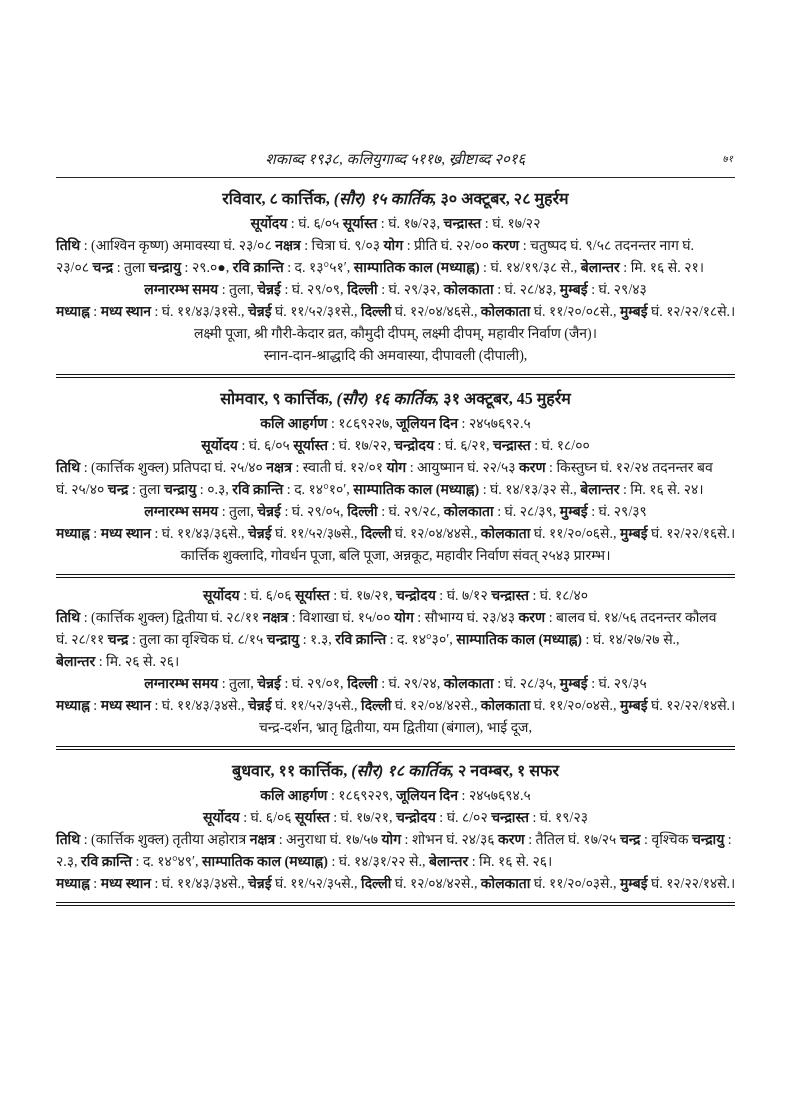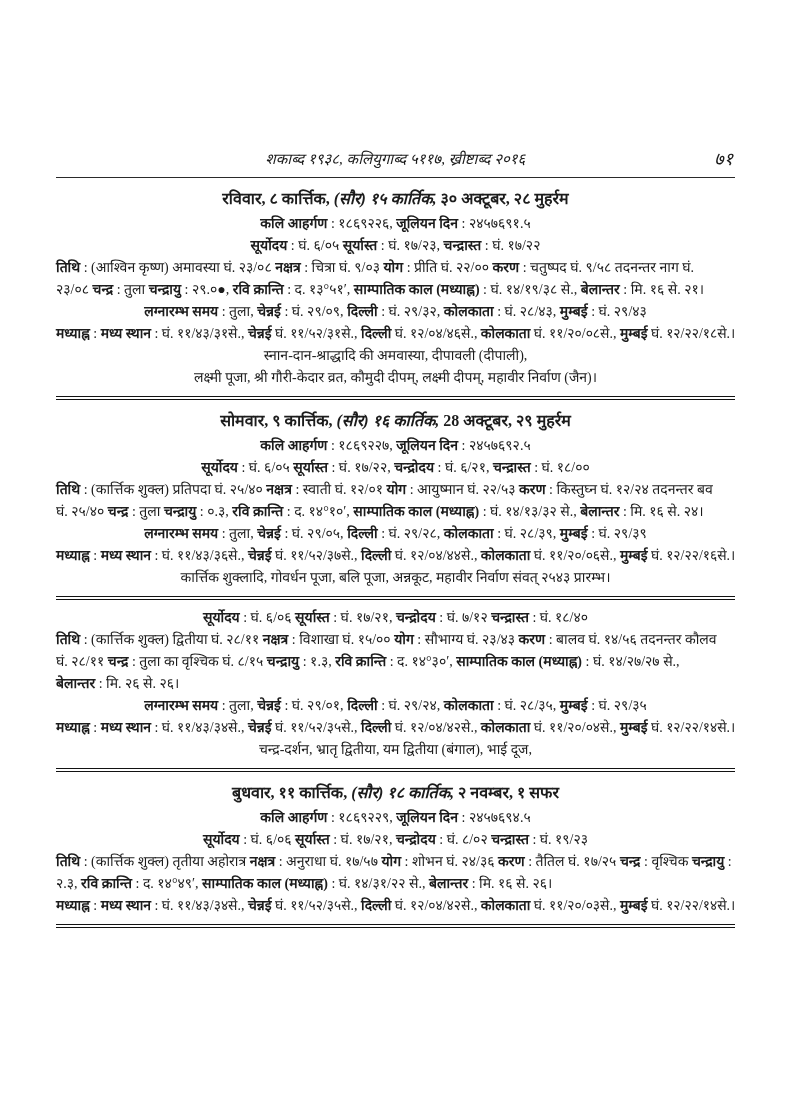--- a/index.html
+++ b/index.html
@@ -4,21 +4,21 @@
 <style>
   html,body{margin:0;padding:0;background:#ffffff;}
   .page{
     width:791px;height:1119px;background:#ffffff;color:#1c1c1c;
     font-family:"Liberation Serif","DejaVu Serif",serif;
     overflow:hidden;position:relative;margin:16px auto;
   }
   .inner{padding:130px 56px 0 56px;}
   .header{position:relative;height:26px;line-height:26px;}
   .era{text-align:center;font-style:italic;font-size:15px;}
-  .pageno{position:absolute;right:2px;top:0;font-style:italic;font-size:18px;}
+  .pageno{position:absolute;right:2px;top:0;font-style:italic;font-size:10px;}
   .rule-thin{border-top:1.4px solid #2a2a2a;margin:5px 0 2px 0;}
   .entry{padding:5px 0 5px 0;}
   .t-line{font-size:14px;line-height:22px;white-space:nowrap;}
   .center{text-align:center;}
   .left{text-align:left;}
   .title{font-weight:bold;font-size:16px;line-height:28px;white-space:nowrap;text-align:center;}
   .title .it{font-style:italic;}
   .rule-thick{height:2px;border-top:1.6px solid #121212;border-bottom:1.6px solid #121212;margin:2px 0;}
   b{font-weight:bold;}
 </style>
@@ -28,32 +28,31 @@
 <div class="page">
   <div class="inner">
     <div class="header">
       <div class="era">शकाब्द १९३८, कलियुगाब्द ५११७, ख्रीष्टाब्द २०१६</div>
       <div class="pageno">७१</div>
     </div>
     <div class="rule-thin"></div>
     <div id="entries">
         <section class="entry">
           <div class="title fit"><span>रविवार, ८ कार्त्तिक, </span><span class="it">(सौर) १५ कार्तिक, </span><span>३० अक्टूबर, २८ मुहर्रम</span></div>
-          <div class="t-line fit center"><b>कलि आहर्गण</b> : १८६९२२६, <b>जूलियन दिन</b> : २४५७६९१.५</div>
           <div class="t-line fit center"><b>सूर्योदय</b> : घं. ६/०५ <b>सूर्यास्त</b> : घं. १७/२३, <b>चन्द्रास्त</b> : घं. १७/२२</div>
           <div class="t-line fit left"><b>तिथि</b> : (आश्विन कृष्ण) अमावस्या घं. २३/०८ <b>नक्षत्र</b> : चित्रा घं. ९/०३ <b>योग</b> : प्रीति घं. २२/०० <b>करण</b> : चतुष्पद घं. ९/५८ तदनन्तर नाग घं.</div>
           <div class="t-line fit left">२३/०८ <b>चन्द्र</b> : तुला <b>चन्द्रायु</b> : २९.०●, <b>रवि क्रान्ति</b> : द. १३°५१′, <b>साम्पातिक काल (मध्याह्न)</b> : घं. १४/१९/३८ से., <b>बेलान्तर</b> : मि. १६ से. २१।</div>
           <div class="t-line fit center"><b>लग्नारम्भ समय</b> : तुला, <b>चेन्नई</b> : घं. २९/०९, <b>दिल्ली</b> : घं. २९/३२, <b>कोलकाता</b> : घं. २८/४३, <b>मुम्बई</b> : घं. २९/४३</div>
           <div class="t-line fit left" style="transform-origin: left center; transform: scaleX(0.99269);"><b>मध्याह्न</b> : <b>मध्य स्थान</b> : घं. ११/४३/३१से., <b>चेन्नई</b> घं. ११/५२/३१से., <b>दिल्ली</b> घं. १२/०४/४६से., <b>कोलकाता</b> घं. ११/२०/०८से., <b>मुम्बई</b> घं. १२/२२/१८से.।</div>
+          <div class="t-line fit center">लक्ष्मी पूजा, श्री गौरी-केदार व्रत, कौमुदी दीपम्, लक्ष्मी दीपम्, महावीर निर्वाण (जैन)।</div>
           <div class="t-line fit center">स्नान-दान-श्राद्धादि की अमवास्या, दीपावली (दीपाली),</div>
-          <div class="t-line fit center">लक्ष्मी पूजा, श्री गौरी-केदार व्रत, कौमुदी दीपम्, लक्ष्मी दीपम्, महावीर निर्वाण (जैन)।</div>
         </section>
         <div class="rule-thick"></div>
         <section class="entry">
-          <div class="title fit"><span>सोमवार, ९ कार्त्तिक, </span><span class="it">(सौर) १६ कार्तिक, </span><span>28 अक्टूबर, २९ मुहर्रम</span></div>
+          <div class="title fit"><span>सोमवार, ९ कार्त्तिक, </span><span class="it">(सौर) १६ कार्तिक, </span><span>३१ अक्टूबर, 45 मुहर्रम</span></div>
           <div class="t-line fit center"><b>कलि आहर्गण</b> : १८६९२२७, <b>जूलियन दिन</b> : २४५७६९२.५</div>
           <div class="t-line fit center"><b>सूर्योदय</b> : घं. ६/०५ <b>सूर्यास्त</b> : घं. १७/२२, <b>चन्द्रोदय</b> : घं. ६/२१, <b>चन्द्रास्त</b> : घं. १८/००</div>
           <div class="t-line fit left"><b>तिथि</b> : (कार्त्तिक शुक्ल) प्रतिपदा घं. २५/४० <b>नक्षत्र</b> : स्वाती घं. १२/०१ <b>योग</b> : आयुष्मान घं. २२/५३ <b>करण</b> : किस्तुघ्न घं. १२/२४ तदनन्तर बव</div>
           <div class="t-line fit left">घं. २५/४० <b>चन्द्र</b> : तुला <b>चन्द्रायु</b> : ०.३, <b>रवि क्रान्ति</b> : द. १४°१०′, <b>साम्पातिक काल (मध्याह्न)</b> : घं. १४/१३/३२ से., <b>बेलान्तर</b> : मि. १६ से. २४।</div>
           <div class="t-line fit center"><b>लग्नारम्भ समय</b> : तुला, <b>चेन्नई</b> : घं. २९/०५, <b>दिल्ली</b> : घं. २९/२८, <b>कोलकाता</b> : घं. २८/३९, <b>मुम्बई</b> : घं. २९/३९</div>
           <div class="t-line fit left" style="transform-origin: left center; transform: scaleX(0.99269);"><b>मध्याह्न</b> : <b>मध्य स्थान</b> : घं. ११/४३/३६से., <b>चेन्नई</b> घं. ११/५२/३७से., <b>दिल्ली</b> घं. १२/०४/४४से., <b>कोलकाता</b> घं. ११/२०/०६से., <b>मुम्बई</b> घं. १२/२२/१६से.।</div>
           <div class="t-line fit center">कार्त्तिक शुक्लादि, गोवर्धन पूजा, बलि पूजा, अन्नकूट, महावीर निर्वाण संवत् २५४३ प्रारम्भ।</div>
         </section>
         <div class="rule-thick"></div>
         <section class="entry">

